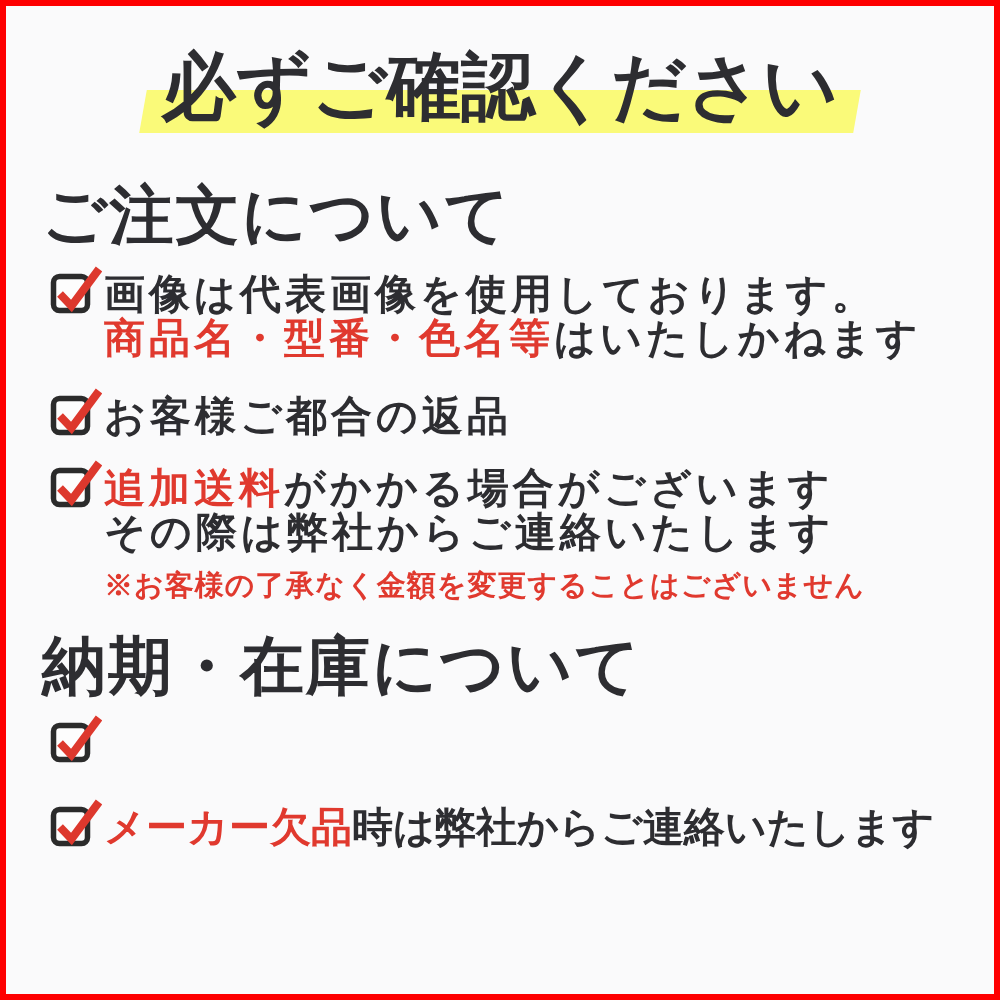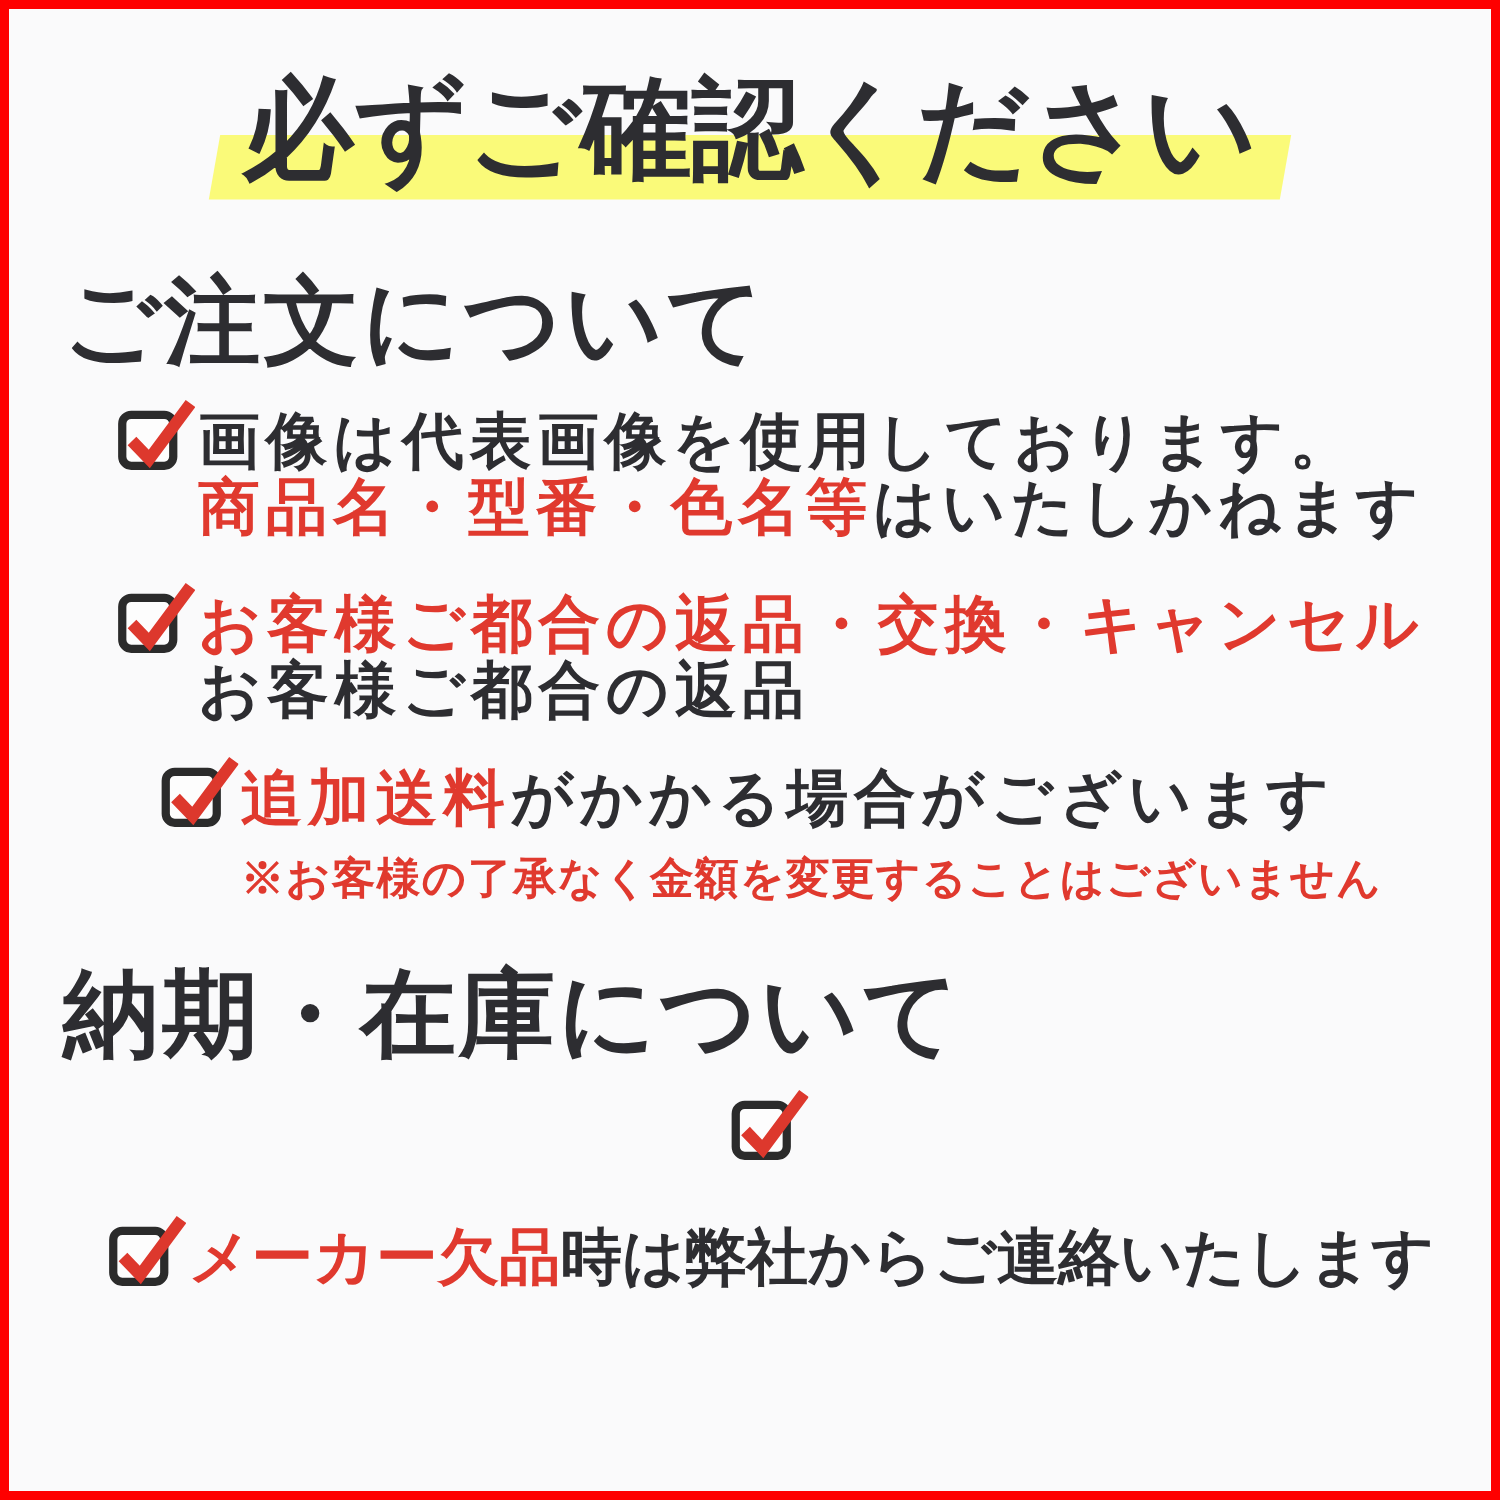--- a/index.html
+++ b/index.html
@@ -51,28 +51,27 @@
   .section-heading{
     font-size:64px;
     font-weight:700;
     letter-spacing:2px;
     line-height:62px;
     margin-left:36px;
     color:var(--ink);
     white-space:nowrap;
   }
   .s1 .section-heading{margin-top:52px;}
-  .s2 .section-heading{margin-top:44px;}
+  .s2 .section-heading{margin-top:33px;}
   
   .item{
     display:flex;
     align-items:flex-start;
     padding-left:44px;
     padding-right:16px;
-    justify-content:center;
   }
   .checkbox-icon{
     flex:0 0 52px;
     width:52px;height:52px;
     margin-top:-9px;
     margin-right:2px;
   }
   .lines{min-width:0;}
   .line{
     font-size:41px;
@@ -127,36 +126,36 @@
       </div>
     </div>
 
     <div class="item i2">
       <svg class="checkbox-icon" viewBox="0 0 52 52" xmlns="http://www.w3.org/2000/svg">
         <rect x="3.5" y="13.5" width="34" height="34" rx="6" fill="#fdfdfd" stroke="#2b2b2b" stroke-width="5.5"></rect>
         <path d="M10 31 L21.5 43 L49 6" fill="none" stroke="#dd382d" stroke-width="8" stroke-linejoin="miter"></path>
       </svg>
       <div class="lines">
         <div class="line">
-          <span class="seg accent">お客様ご都合の返品・交換・キャンセル</span>
-        </div>
-        <div class="line">
           <span class="seg ink">お客様ご都合の返品</span>
         </div>
       </div>
     </div>
 
     <div class="item i3">
       <svg class="checkbox-icon" viewBox="0 0 52 52" xmlns="http://www.w3.org/2000/svg">
         <rect x="3.5" y="13.5" width="34" height="34" rx="6" fill="#fdfdfd" stroke="#2b2b2b" stroke-width="5.5"></rect>
         <path d="M10 31 L21.5 43 L49 6" fill="none" stroke="#dd382d" stroke-width="8" stroke-linejoin="miter"></path>
       </svg>
       <div class="lines">
         <div class="line">
           <span class="seg accent">追加送料</span><span class="seg ink">がかかる場合がございます</span>
+        </div>
+        <div class="line">
+          <span class="seg ink">その際は弊社からご連絡いたします</span>
         </div>
         <div class="note">※お客様の了承なく金額を変更することはございません</div>
       </div>
     </div>
   </div>
 
   <div class="section s2">
     <div class="section-heading">納期・在庫について</div>
 
     <div class="item i4">

